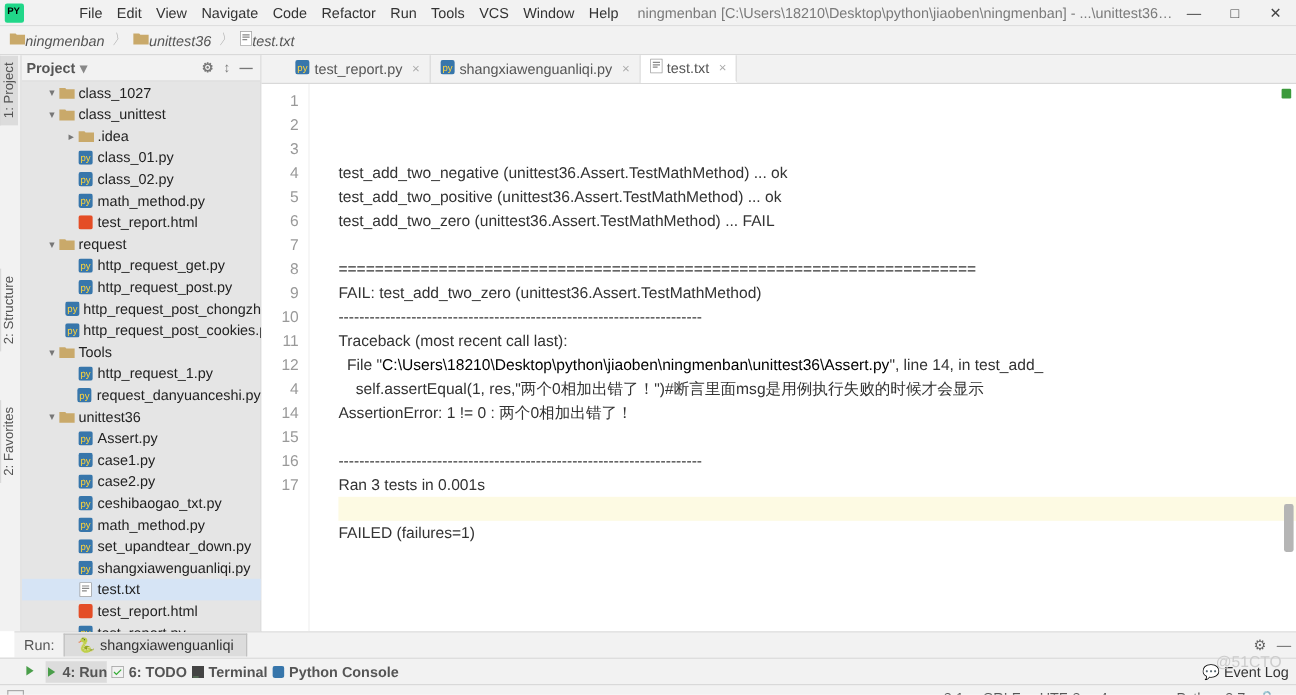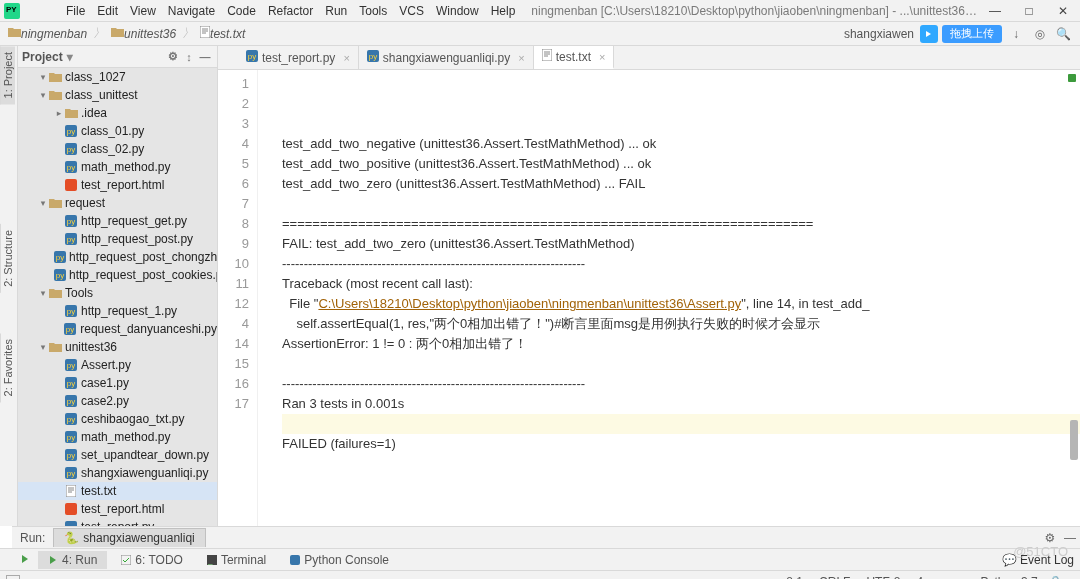--- a/index.html
+++ b/index.html
@@ -56,31 +56,31 @@
   .tabs { display:flex; height:24px; background:#f2f2f2; border-bottom:1px solid #d9d9d9; padding-left:20px;}
   .tab { display:flex; align-items:center; padding:0 8px; border-right:1px solid #d9d9d9; font-size:12px; color:#555; gap:4px;}
   .tab.active { background:#fff; border-bottom:2px solid #fff;}
   .tab .close { color:#aaa; font-size:11px; padding-left:4px;}
   .code { flex:1; display:flex; overflow:hidden; background:#fff;}
   .gutter { width:40px; text-align:right; padding:4px 8px 0 0; color:#999; font-family:"Consolas",monospace; font-size:13px; user-select:none; background:#fff; border-right:1px solid #f0f0f0;}
   .gutter div{ height:20px; line-height:20px;}
   .codebody { flex:1; padding:4px 0 0 24px; font-family:"Consolas",monospace; font-size:13px; white-space:pre; position:relative;}
   .codebody .ln { height:20px; line-height:20px; }
   .ln-hl { background:#fdfae3; }
-  .path-link { color:#a16207; text-decoration:underline;}
+  .path-link { color:#000000; }
   .err-ind { position:absolute; top:4px; right:4px; width:8px; height:8px; background:#3c9a3c; border-radius:1px;}
   .minimap { position:absolute; top:350px; right:2px; width:8px; height:40px; background:#b5b5b5; border-radius:2px;}
 
   
   .toolwins { height:22px; background:#f2f2f2; border-top:1px solid #d9d9d9; display:flex; align-items:center;margin-left:12px;}
   .toolwins .tw-label { padding:0 8px; font-size:12px; color:#555;}
   .toolwins .tw-tab { padding:2px 10px; background:#dcdcdc; border:1px solid #c0c0c0; border-bottom:none; font-size:12px; color:#333; display:flex; align-items:center; gap:4px;}
   
   .bottom-tabs { height:22px; background:#f2f2f2; border-top:1px solid #d9d9d9; display:flex; align-items:center; padding-left:20px; gap:4px;}
-  .bt { padding:2px 10px; font-size:12px; color:#555; display:flex; align-items:center; gap:4px;}
+  .bt { padding:2px 0; font-size:12px; color:#555; display:flex; align-items:center; gap:4px;font-weight:bold;}
   .bt.active { background:#dcdcdc;}
 
   
   .status { height:22px; background:#f2f2f2; border-top:1px solid #d9d9d9; display:flex; align-items:center; font-size:12px; color:#555;}
   .status .sq { width:14px; height:14px; border:1px solid #aaa; margin:0 6px;}
   .status .spacer { flex:1; }
   .status .seg { padding:0 8px; }
   .status .lock { padding:0 3px; }
   .event-log { display:flex; align-items:center; gap:3px; padding-right:6px;}
   .watermark { position:absolute; right:12px; bottom:20px; color:#ccc; font-size:13px; pointer-events:none;}
@@ -128,32 +128,20 @@
       </span>
       <span class="bc-sep">〉</span>
       <span class="bc-item">
         <span class="ic ic-txt"><svg width="10" height="12" viewBox="0 0 10 12">
             <rect width="10" height="12" fill="#fff" stroke="#888"></rect>
             <path d="M2 3h6M2 5h6M2 7h4" stroke="#888"></path>
           </svg></span>
         <span>test.txt</span>
       </span>
     </div>
-  <div class="nav-right">
-    <span style="color:#555;padding-right:2px;">shangxiawen</span>
-    <span style="width:18px;height:18px;background:#2fa8ff;border-radius:3px;display:inline-flex;align-items:center;justify-content:center;">
-      <svg width="10" height="10" viewBox="0 0 10 10">
-          <path d="M2 8V2l5 3z" fill="#fff"></path>
-        </svg>
-    </span>
-    <span class="btn-blue">拖拽上传</span>
-    <span class="ico-btn">↓</span>
-    <span class="ico-btn">◎</span>
-    <span class="ico-btn">🔍</span>
-  </div>
 </div>
 
 <div class="main">
   <div class="lstrip">
     <div class="vtab active">1: Project</div>
     <div class="vtab" style="margin-top:120px;">2: Structure</div>
     <div class="vtab" style="margin-top:40px;">2: Favorites</div>
   </div>
 
   <div class="project">

